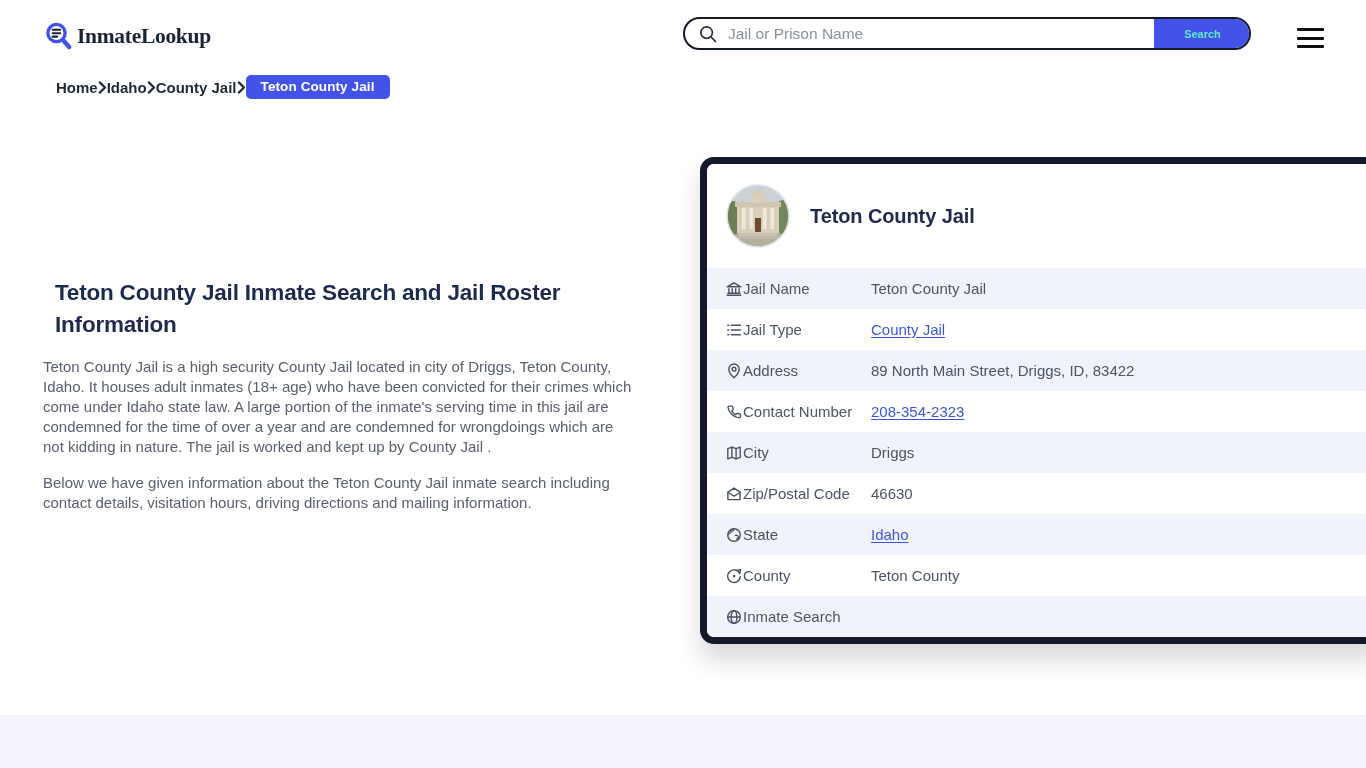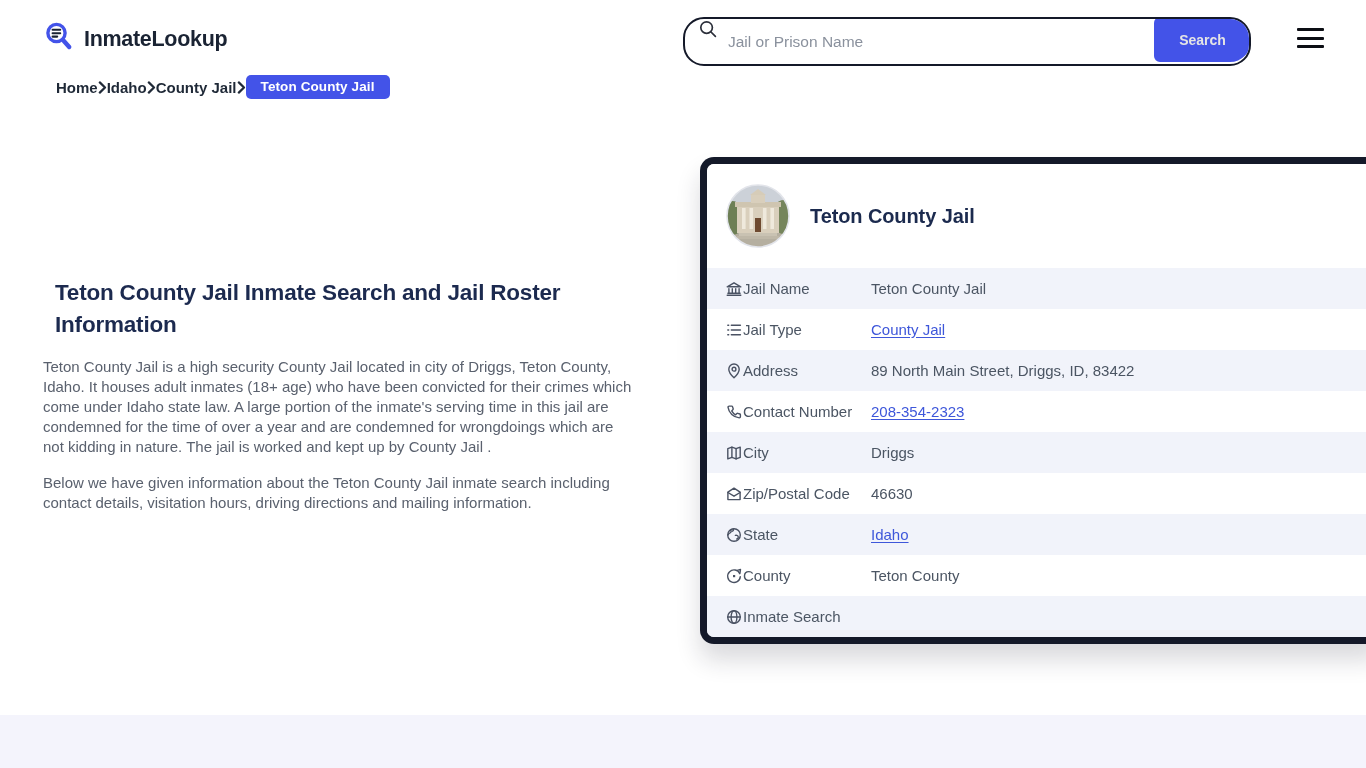--- a/index.html
+++ b/index.html
@@ -13,37 +13,37 @@
     --strip:#f4f4fc;
   }
   *{box-sizing:border-box;}
   html,body{margin:0;padding:0;}
   body{
     width:1366px;height:768px;position:relative;overflow:hidden;
     background:#ffffff;
     font-family:"Liberation Sans","DejaVu Sans",sans-serif;
   }
   
-  .logo{position:absolute;left:43px;top:20px;display:flex;align-items:flex-end;gap:9px;cursor:pointer;}
+  .logo{position:absolute;left:43px;top:20px;display:flex;align-items:center;gap:2px;cursor:pointer;font-family:Liberation Serif, serif;}
   .logo-text{font-size:21.5px;font-weight:700;color:#1a2333;letter-spacing:-0.3px;}
   .searchbar{
-    position:absolute;left:683px;top:17px;width:568px;height:49px;
+    position:absolute;left:683px;top:17px;width:568px;height:33px;
     background:#fff;border:2px solid var(--ink);border-radius:21px;
-    display:flex;overflow:hidden;
+    display:flex;align-items:center;overflow:hidden;
   }
   .searchbar .mag{margin:0 8px 0 13px;flex:0 0 auto;display:flex;}
   .search-input{
     flex:1;border:none;outline:none;font-size:15.5px;color:#1f2937;height:100%;
     font-family:inherit;background:transparent;min-width:0;
   }
   .search-input::placeholder{color:#8a919d;}
   .search-btn{
     flex:0 0 auto;width:97px;height:45px;margin:-2px -2px -2px 0;
-    background:var(--accent);color:#e5e5e5;border:none;border-radius:6px 21px 21px 6px;
-    font-size:14px;font-weight:700;font-family:inherit;cursor:pointer;
+    background:var(--accent);color:#5eead4;border:none;border-radius:6px 21px 21px 6px;
+    font-size:11px;font-weight:700;font-family:inherit;cursor:pointer;
   }
   .hamburger{position:absolute;left:1297px;top:28px;width:27px;height:20px;cursor:pointer;
     display:flex;flex-direction:column;justify-content:space-between;}
   .hamburger span{display:block;height:3px;background:#0c0e14;border-radius:1px;}
   
   .breadcrumb{position:absolute;left:56px;top:75px;height:24px;display:flex;align-items:center;}
   .crumb{font-size:15px;font-weight:600;color:#1f2937;text-decoration:none;cursor:pointer;}
   .crumb-chev{display:flex;margin-top:1px;}
   .crumb-badge{
     background:var(--accent);color:#fff;font-size:13.5px;font-weight:700;

